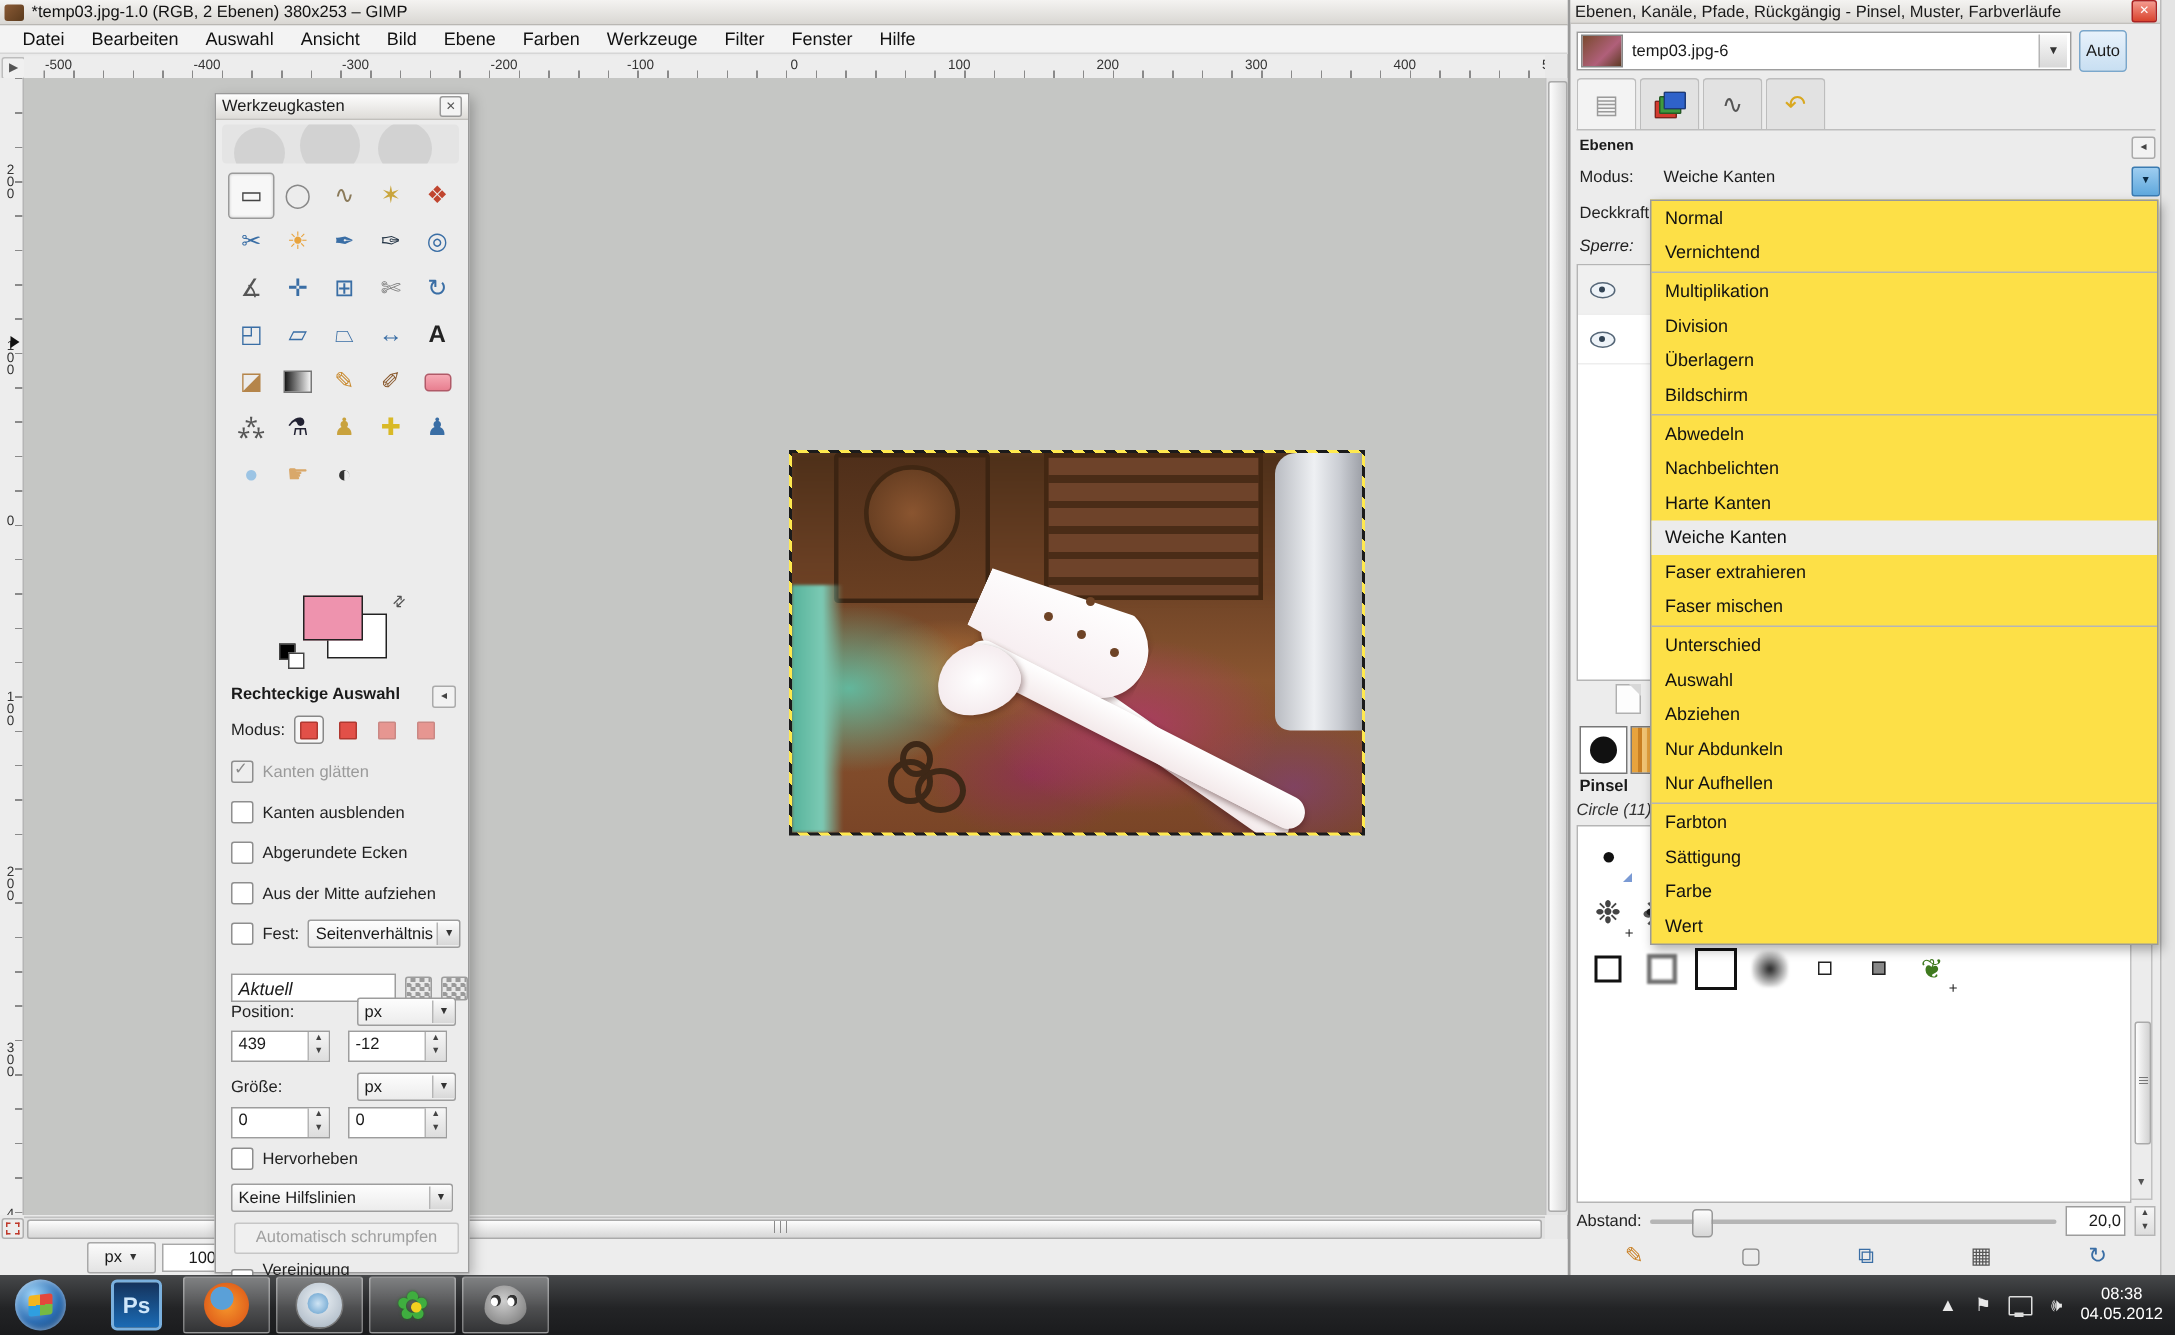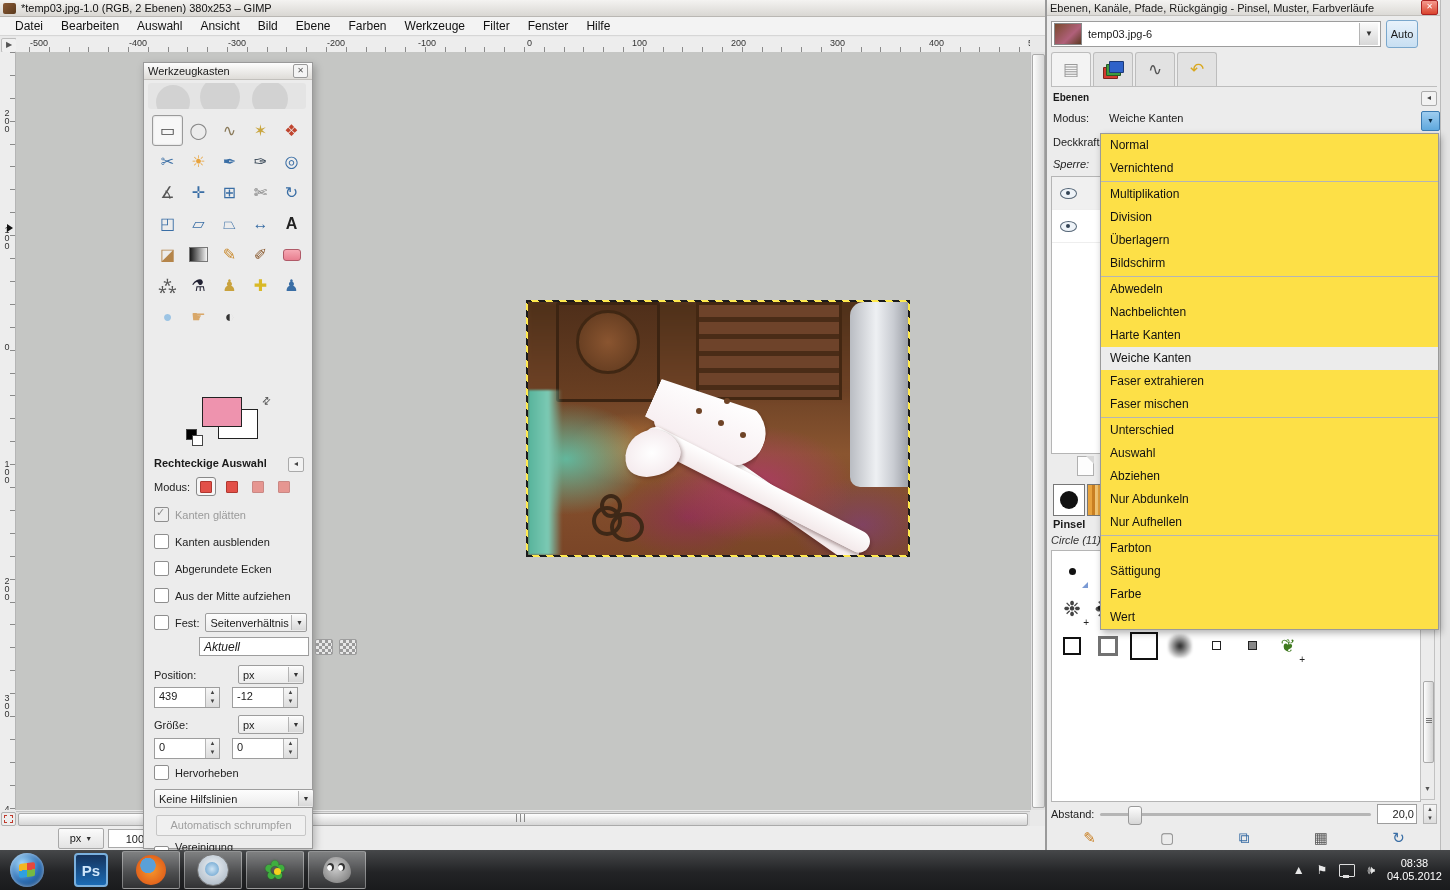--- a/index.html
+++ b/index.html
@@ -468,21 +468,21 @@
       <span class="opt-label">Aus der Mitte aufziehen</span>
     </div>
     <div class="opt-row" style="top:156px;">
       <span class="checkbox"></span>
       <span class="opt-label">Fest:</span>
       <span class="dropdown" style="width:102px;">
         <span>Seitenverhältnis</span>
         <span class="arr">▼</span>
       </span>
     </div>
-    <div class="opt-row" style="top:180px;margin-left:45px;">
+    <div class="opt-row" style="top:192px;">
       <span class="textinput" style="width:110px;font-style:italic;">Aktuell</span>
       <span class="pattern-btn"></span>
       <span class="pattern-btn"></span>
     </div>
 
     <div class="opt-row" style="top:208px;width:150px;justify-content:space-between;">
       <span class="opt-label">Position:</span>
       <span class="dropdown" style="width:66px;">
         <span>px</span>
         <span class="arr">▼</span>
@@ -511,21 +511,21 @@
     <div class="spin" style="left:84px;top:281px;">
       <span class="val">0</span>
       <span class="ud">▲<br>▼</span>
     </div>
 
     <div class="opt-row" style="top:308px;">
       <span class="checkbox"></span>
       <span class="opt-label">Hervorheben</span>
     </div>
     <div class="opt-row" style="top:332px;">
-      <span class="dropdown" style="width:160px;">
+      <span class="dropdown" style="width:148px;">
         <span>Keine Hilfslinien</span>
         <span class="arr">▼</span>
       </span>
     </div>
     <div class="dis-button" style="top:358px;">Automatisch schrumpfen</div>
     <div class="opt-row" style="top:384px;">
       <span class="checkbox"></span>
       <span class="opt-label">Vereinigung mitschrumpfen</span>
     </div>
   </div>

